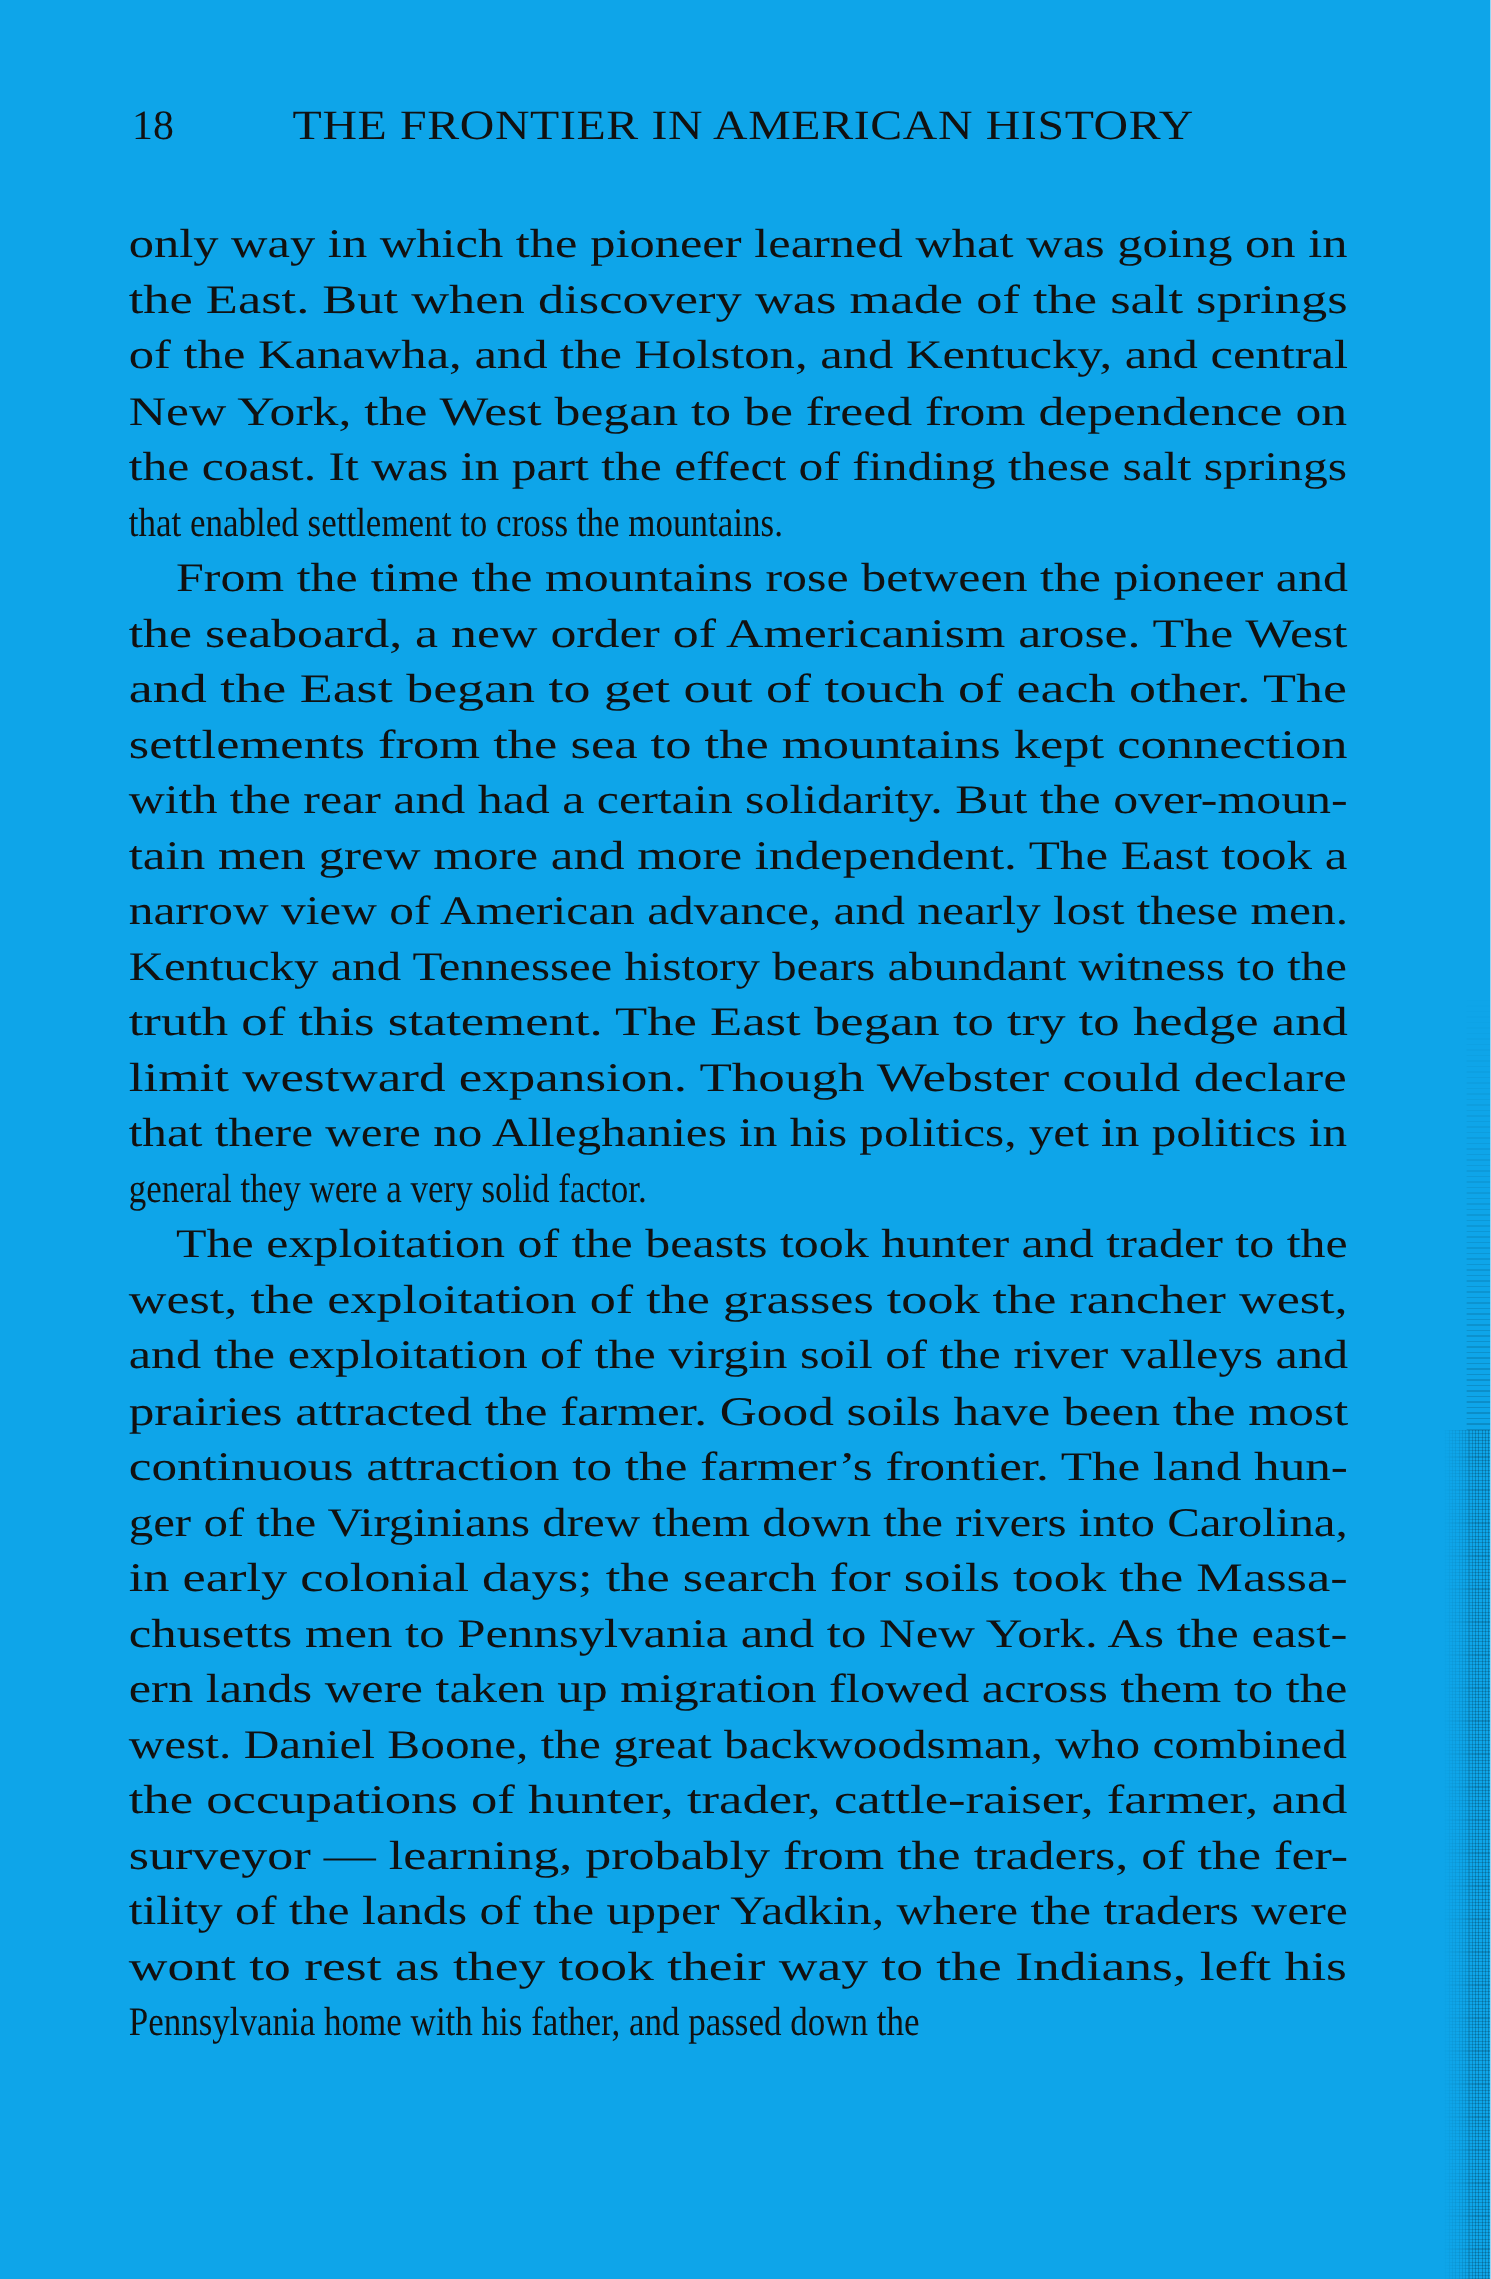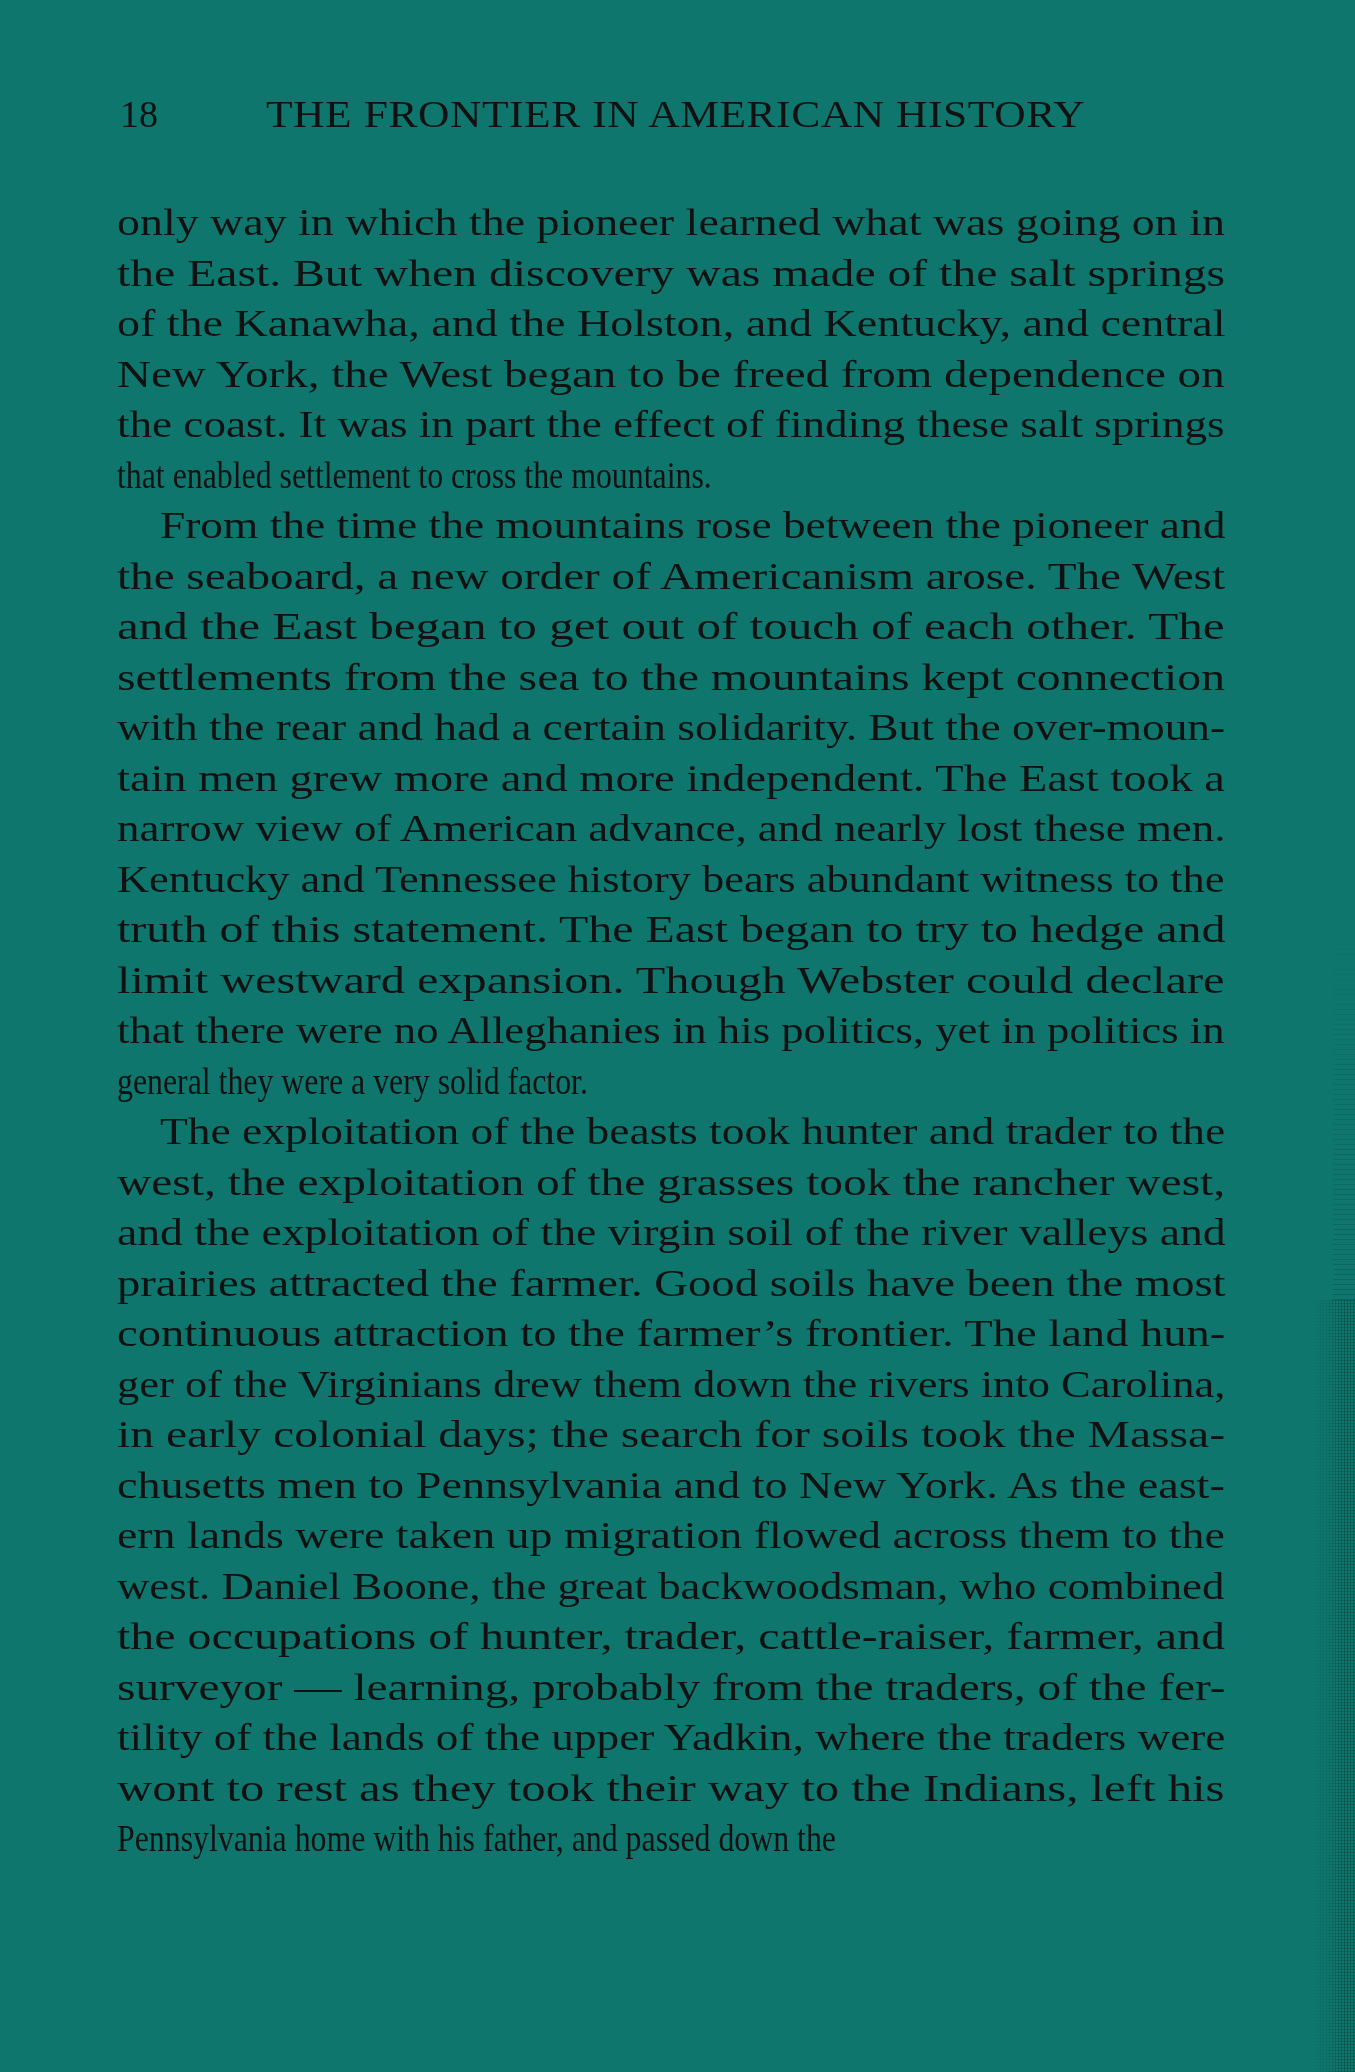--- a/index.html
+++ b/index.html
@@ -1,17 +1,17 @@
 <!DOCTYPE html>
 <html><head>
 <meta charset="utf-8">
 <style>
   html, body { margin: 0; padding: 0; background: #ffffff; }
   body { width: 1355px; height: 2072px; position: relative; overflow: hidden; }
-  .page { position: absolute; left: 0; top: 0; width: 1355px; height: 2072px; background: #0f766e; }
+  .page { position: absolute; left: 0; top: 0; width: 1355px; height: 2072px; background: #0ea5e9; }
   .running-head { position: absolute; top: 0; left: 0; width: 1355px; height: 140px; }
   .page-number, .running-title {
     position: absolute; top: 94px; line-height: 40px; white-space: nowrap;
     font-family: "Liberation Serif", "DejaVu Serif", serif; font-size: 38px; color: #111;
     transform-origin: 0 50%;
   }
   .page-number { left: 120px; }
   .running-title { left: 266px; letter-spacing: 0.5px; }
   .body-text { position: absolute; left: 0; top: 0; width: 1355px; height: 2072px; text-decoration: underline; }
   .line {

